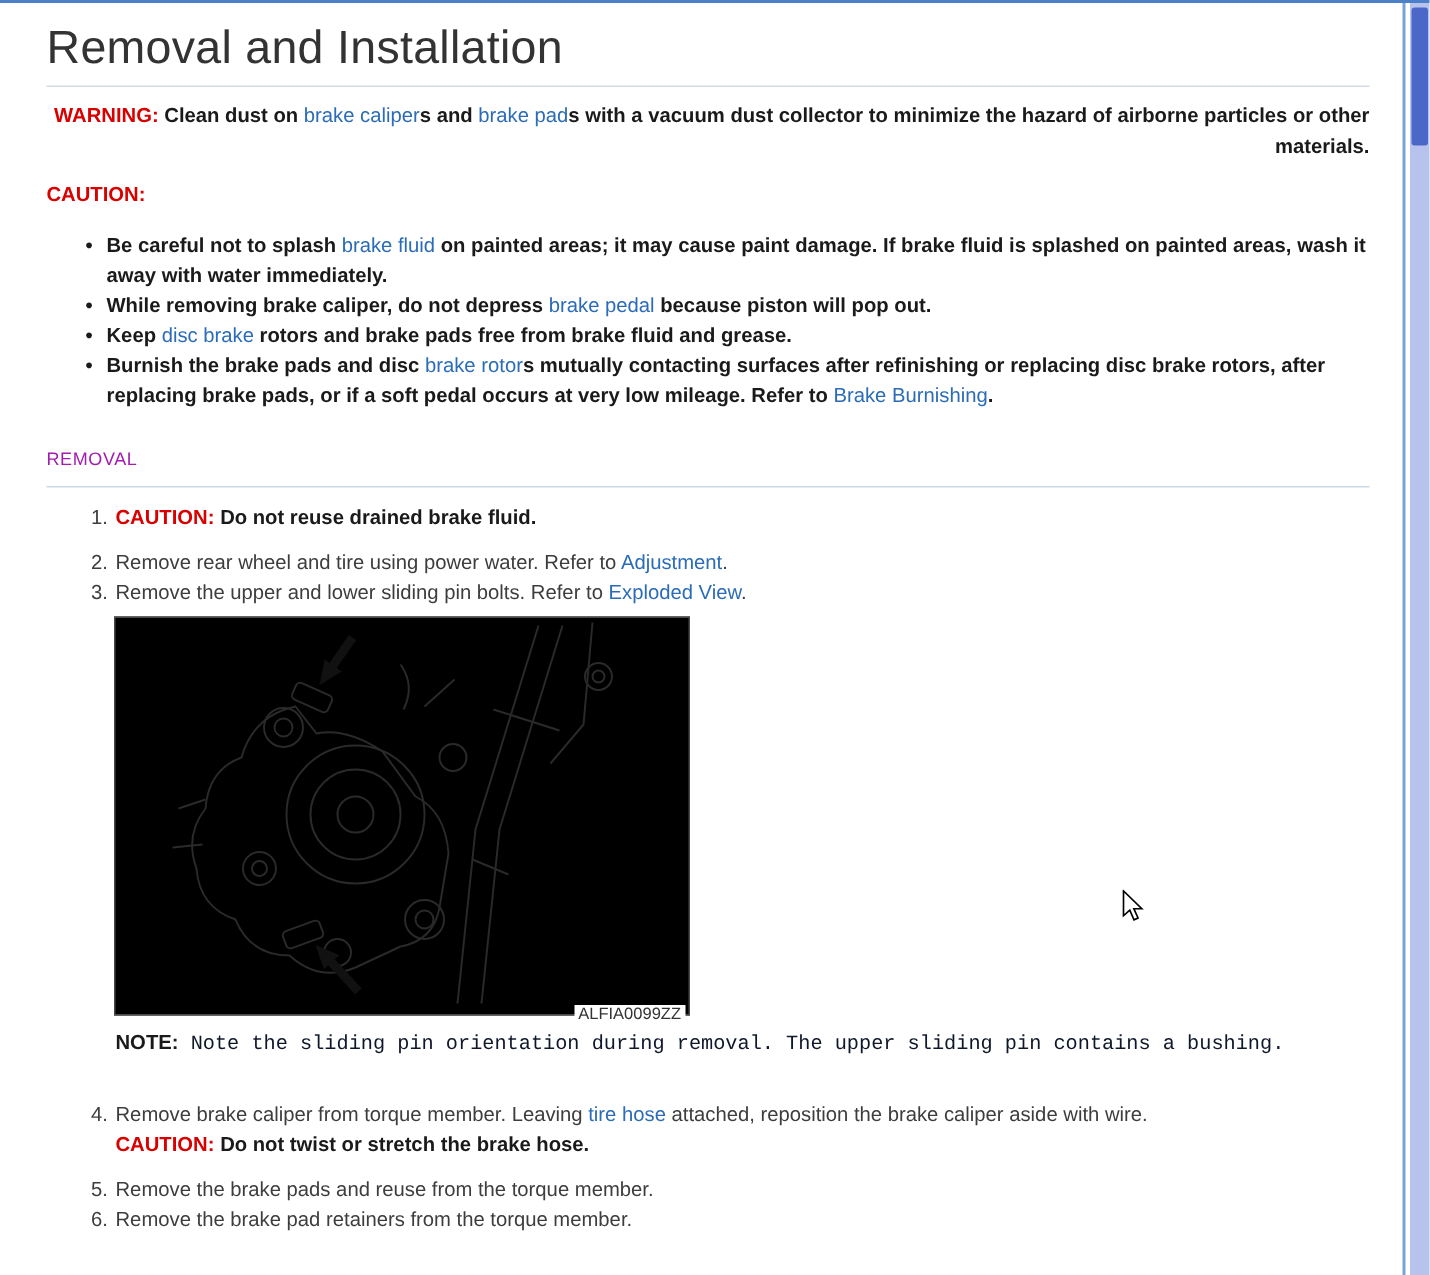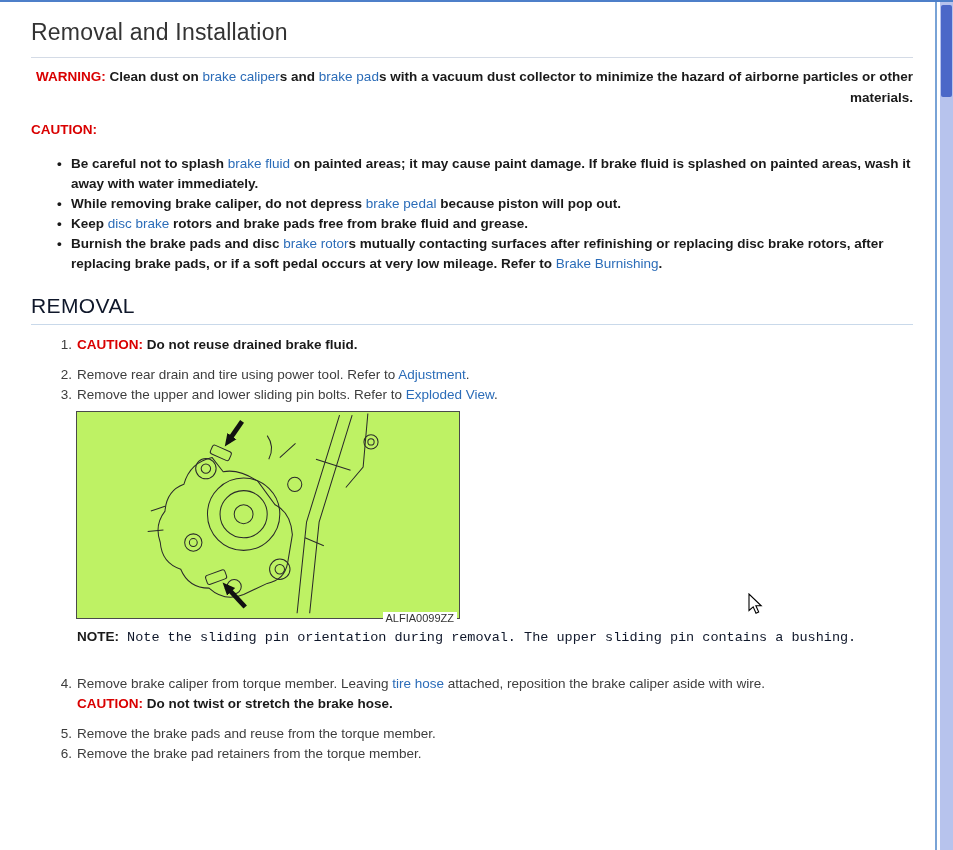--- a/index.html
+++ b/index.html
@@ -12,46 +12,46 @@
     font-size: 13.5px;
     color: #3d3d3d;
   }
   .top-border { position: absolute; top: 0; left: 0; width: 953px; height: 2px; background: #4d7fc9; z-index: 20; }
   .right-border-line { position: absolute; top: 0; right: 16px; width: 2px; height: 850px; background: #79a3d6; z-index: 5; }
   .scrollbar { position: absolute; top: 2px; right: 0; width: 13px; height: 848px; background: #b7c3ed; z-index: 10; }
   .scroll-thumb { position: absolute; top: 3px; left: 1px; width: 11px; height: 92px; background: #4b68c8; border-radius: 2px; }
 
   .content { position: absolute; left: 31px; top: 13px; width: 882px; }
 
-  .page-title { font-size: 23px; font-weight: 400; color: #333333; letter-spacing: 0.2px; line-height: 38px; }
+  .page-title { font-size: 31px; font-weight: 400; color: #333333; letter-spacing: 0.2px; line-height: 38px; }
   .title-rule { border: none; border-top: 1px solid #d4dbe6; margin-top: 6px; }
 
   .warning-para { margin-top: 8px; line-height: 21px; font-weight: 700; color: #1a1a1a; text-align: right; }
   .caution-standalone { margin-top: 12px; line-height: 20px; }
 
   .seg-warnlabel { color: #d90000; font-weight: 700; }
   .seg-bold { font-weight: 700; color: #1a1a1a; }
   .seg-plain { font-weight: 400; color: #3d3d3d; }
   a.seg-link, .seg-link { color: #2b6cb8; text-decoration: none; font-weight: 400; cursor: pointer; }
 
   ul.caution-list { list-style: none; margin-top: 14px; padding-left: 26px; }
   ul.caution-list li { position: relative; padding-left: 14px; line-height: 20px; font-weight: 700; color: #1a1a1a; }
   ul.caution-list li::before { content: "\2022"; position: absolute; left: 0; top: 0; color: #1a1a1a; font-weight: 700; }
 
-  .section-heading { margin-top: 22px; font-size: 21px; font-weight: 400; color: #0f172a; letter-spacing: 0.4px; line-height: 20px; padding-bottom: 8px; border-bottom: 1px solid #c9d9ea; }
+  .section-heading { margin-top: 22px; font-size: 12px; font-weight: 400; color: #a21caf; letter-spacing: 0.4px; line-height: 20px; padding-bottom: 8px; border-bottom: 1px solid #c9d9ea; }
 
   .steps { margin-top: 10px; padding-left: 27px; }
   .step { display: flex; margin-bottom: 0; }
   .step.gap-after { margin-bottom: 10px; }
   .step-num { flex: 0 0 14px; text-align: right; margin-right: 5px; line-height: 20px; color: #3d3d3d; }
   .step-body { flex: 1 1 auto; }
   .step-line { line-height: 20px; }
   .step-caution { line-height: 20px; }
 
-  .figure-box { position: relative; margin: 6px 0 0 18px; width: 384px; height: 208px; border: 1px solid #4a4a4a; background: #bef264; }
+  .figure-box { position: relative; margin: 6px 0 0 18px; width: 384px; height: 266px; border: 1px solid #4a4a4a; background: #000000; }
   .figure-box svg { display: block; width: 100%; height: 100%; }
   .figure-code { position: absolute; right: 2px; bottom: -6px; background: #ffffff; padding: 0 3px; font-size: 11px; color: #333333; line-height: 12px; }
 
   .note-para { margin-top: 8px; margin-left: 19px; line-height: 20px; margin-bottom: 26px; }
   .note-label { font-weight: 700; color: #1a1a1a; }
   .note-text { font-weight: 400; color: #0f172a; font-family: Liberation Mono, monospace; }
 
   .cursor { position: absolute; left: 748px; top: 593px; z-index: 30; }
 </style>
 </head>
@@ -83,21 +83,21 @@
     <div class="step gap-after">
       <span class="step-num">1.</span>
       <div class="step-body">
         <div class="step-caution"><span class="seg-warnlabel">CAUTION:</span><span class="seg-bold"> Do not reuse drained brake fluid.</span></div>
       </div>
     </div>
 
     <div class="step">
       <span class="step-num">2.</span>
       <div class="step-body">
-        <div class="step-line"><span class="seg-plain">Remove rear drain and tire using power tool. Refer to </span><a class="seg-link" href="#">Adjustment</a><span class="seg-plain">.</span></div>
+        <div class="step-line"><span class="seg-plain">Remove rear wheel and tire using power water. Refer to </span><a class="seg-link" href="#">Adjustment</a><span class="seg-plain">.</span></div>
       </div>
     </div>
 
     <div class="step">
       <span class="step-num">3.</span>
       <div class="step-body">
         <div class="step-line"><span class="seg-plain">Remove the upper and lower sliding pin bolts. Refer to </span><a class="seg-link" href="#">Exploded View</a><span class="seg-plain">.</span></div>
       </div>
     </div>
 

